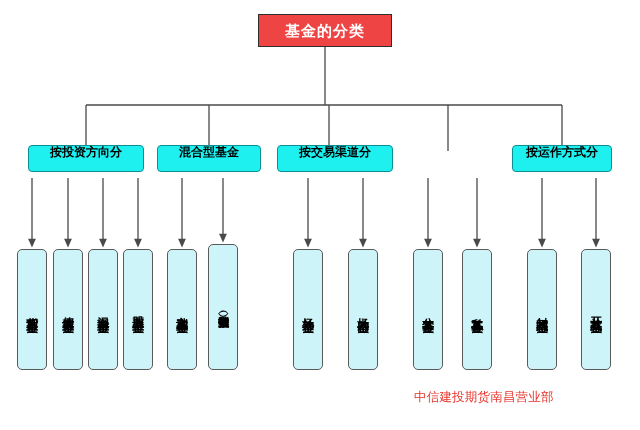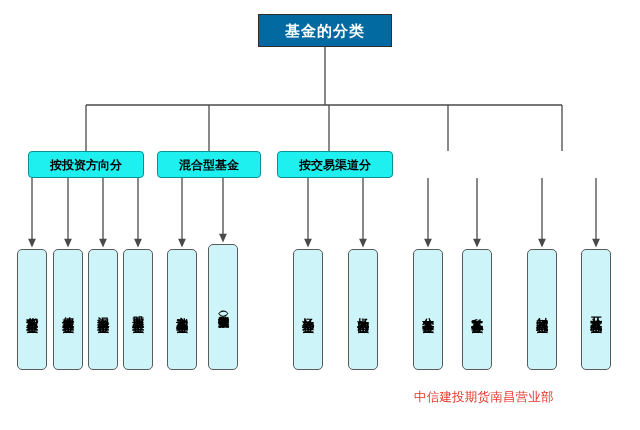--- a/index.html
+++ b/index.html
@@ -26,45 +26,44 @@
     pointer-events: none;
   }
 
   
   .root-box {
     position: absolute;
     left: 258px;
     top: 14px;
     width: 134px;
     height: 33px;
-    background: #0369a1;
+    background: #ef4444;
     border: 1px solid #2e2e2e;
     display: flex;
     align-items: center;
     justify-content: center;
     box-sizing: border-box;
   }
   .root-box .txt {
     color: #ffffff;
     font-size: 15px;
     font-weight: bold;
     letter-spacing: 1px;
     line-height: 1;
   }
 
   
   .cat-box {
     position: absolute;
-    top: 151px;
+    top: 145px;
     height: 27px;
     background: #1ef0f0;
     border: 1px solid #0c8f93;
     border-radius: 4px;
     display: flex;
-    align-items: center;
     justify-content: center;
     box-sizing: border-box;
   }
   .cat-box .txt {
     color: #000000;
     font-size: 12px;
     font-weight: bold;
     line-height: 1;
     white-space: nowrap;
   }
@@ -155,20 +154,23 @@
 
   <div class="cat-box" style="left:28px;width:116px;">
     <span class="txt">按投资方向分</span>
   </div>
   <div class="cat-box" style="left:157px;width:104px;">
     <span class="txt">混合型基金</span>
   </div>
   <div class="cat-box" style="left:277px;width:116px;">
     <span class="txt">按交易渠道分</span>
   </div>
+  <div class="cat-box" style="left:512px;width:100px;">
+    <span class="txt">按运作方式分</span>
+  </div>
 
   <div class="leaf-box" style="left:17px;top:249px;height:121px;">
     <span class="txt">货币型基金</span>
   </div>
   <div class="leaf-box" style="left:53px;top:249px;height:121px;">
     <span class="txt">债券型基金</span>
   </div>
   <div class="leaf-box" style="left:88px;top:249px;height:121px;">
     <span class="txt">混合型基金</span>
   </div>

